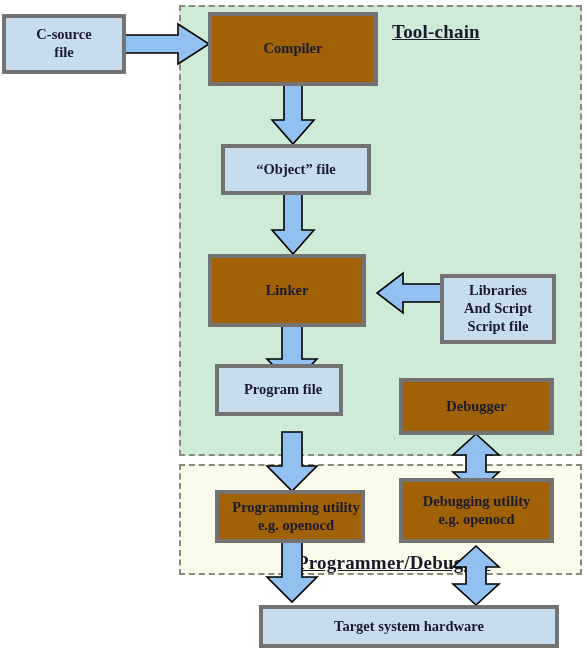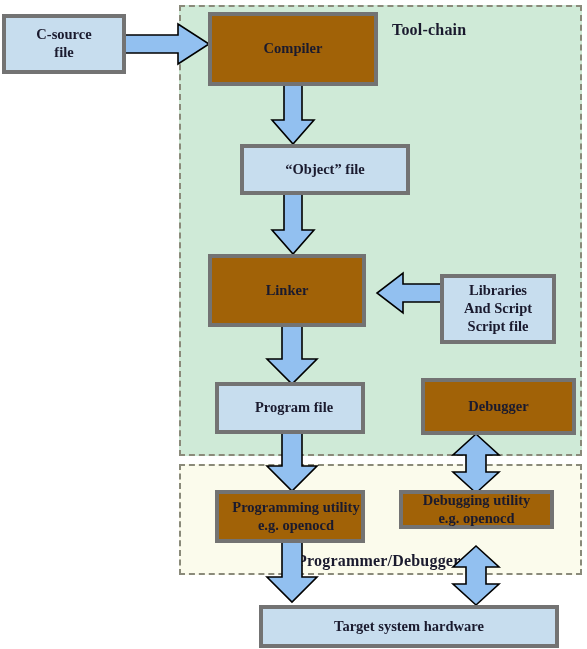--- a/index.html
+++ b/index.html
@@ -5,42 +5,42 @@
   html,body{margin:0;padding:0;background:#ffffff;}
   body{width:587px;height:649px;position:relative;overflow:hidden;
        font-family:"Liberation Serif","DejaVu Serif",serif;color:#1a1a2e;}
 
   .panel{position:absolute;box-sizing:border-box;}
   .panel-toolchain{left:179px;top:5px;width:403px;height:451px;
       background:#cfead7;border:2px dashed #8a8a7a;}
   .panel-progdbg{left:179px;top:464px;width:403px;height:111px;
       background:#fbfbec;border:2px dashed #8a8a7a;}
 
-  .panel-label{position:absolute;font-weight:bold;font-size:16px;
-      letter-spacing:.2px;white-space:nowrap;}
+  .panel-label{position:absolute;font-weight:bold;font-size:19px;
+      text-decoration:underline;letter-spacing:.2px;white-space:nowrap;}
   .lbl-toolchain{left:392px;top:21px;}
   .lbl-progdbg{left:297px;top:552px;}
 
   .box{position:absolute;box-sizing:border-box;border:4px solid #737373;
       display:flex;flex-direction:column;align-items:center;justify-content:center;
       text-align:center;font-size:14.5px;line-height:1.22;font-weight:bold;}
   .box.blue{background:#c7ddee;}
   .box.orange{background:#a16207;}
   .box .ln2{white-space:nowrap;}
   .box em{font-style:italic;}
 
   .b-csource   {left:2px;  top:14px; width:124px;height:60px;}
   .b-compiler  {left:208px;top:12px; width:170px;height:74px;}
-  .b-object    {left:221px;top:144px;width:170px;height:51px;margin-left:19px;}
+  .b-object    {left:221px;top:144px;width:150px;height:51px;}
   .b-linker    {left:208px;top:254px;width:158px;height:73px;}
   .b-libs      {left:440px;top:274px;width:116px;height:70px;}
-  .b-progfile  {left:215px;top:382px;width:150px;height:52px;padding-left:8px;}
-  .b-debugger  {left:399px;top:378px;width:155px;height:57px;margin-left:22px;}
+  .b-progfile  {left:215px;top:364px;width:128px;height:52px;padding-left:8px;}
+  .b-debugger  {left:399px;top:378px;width:155px;height:57px;}
   .b-progutil  {left:215px;top:490px;width:150px;height:53px;padding-left:12px;}
-  .b-dbgutil   {left:399px;top:490px;width:155px;height:39px;}
+  .b-dbgutil   {left:399px;top:478px;width:155px;height:65px;}
   .b-target    {left:215px;top:605px;width:300px;height:43px;margin-left:44px;}
 
   .arrow{position:absolute;}
   .arrow svg{display:block;overflow:visible;}
 
   .a-h1   {left:124px;top:22px;}
   .a-v1   {left:271px;top:84px;}
   .a-v2   {left:271px;top:193px;}
   .a-hlib {left:376px;top:271px;}
   .a-v3   {left:266px;top:325px;}

